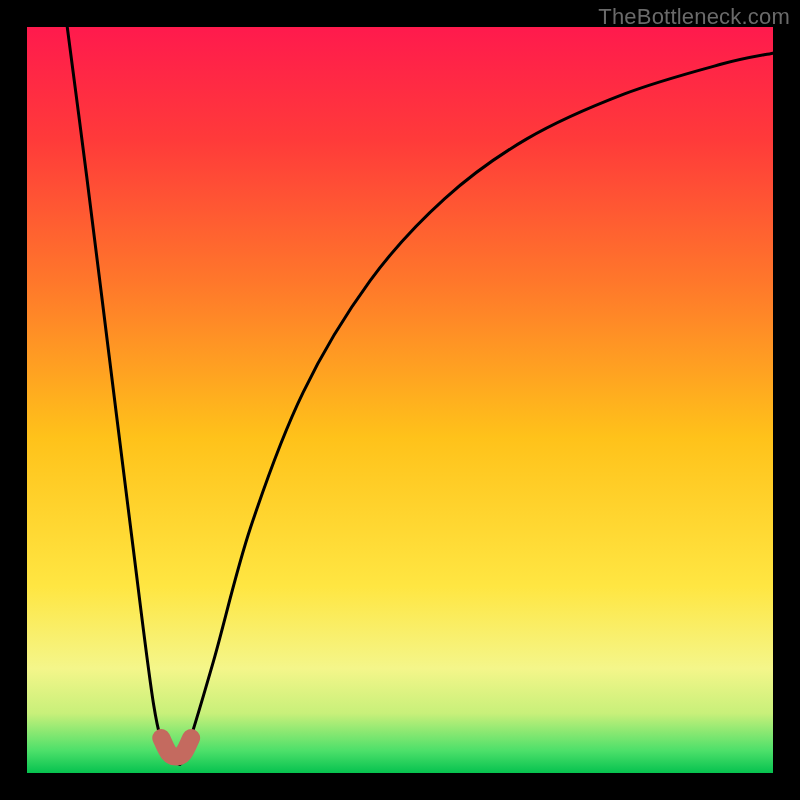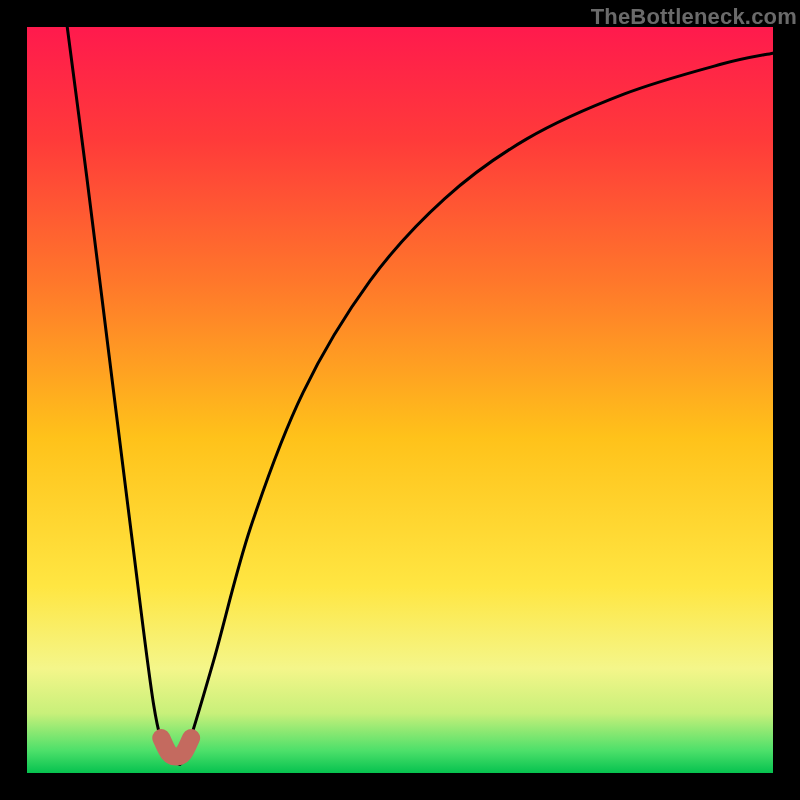--- a/index.html
+++ b/index.html
@@ -20,24 +20,24 @@
     position: absolute;
     left: 27px;
     top: 27px;
     width: 746px;
     height: 746px;
     overflow: hidden;
   }
   .watermark {
     position: absolute;
     top: 4px;
-    right: 3px;
+    right: 10px;
     color: #6a6a6a;
     font-size: 22px;
-    font-weight: 700;
+    font-weight: 400;
     letter-spacing: 0.2px;
     z-index: 5;
   }
   svg { display: block; }
 </style>
 </head>
 <body>
 
 <div class="frame">
   <div class="watermark">TheBottleneck.com</div>

